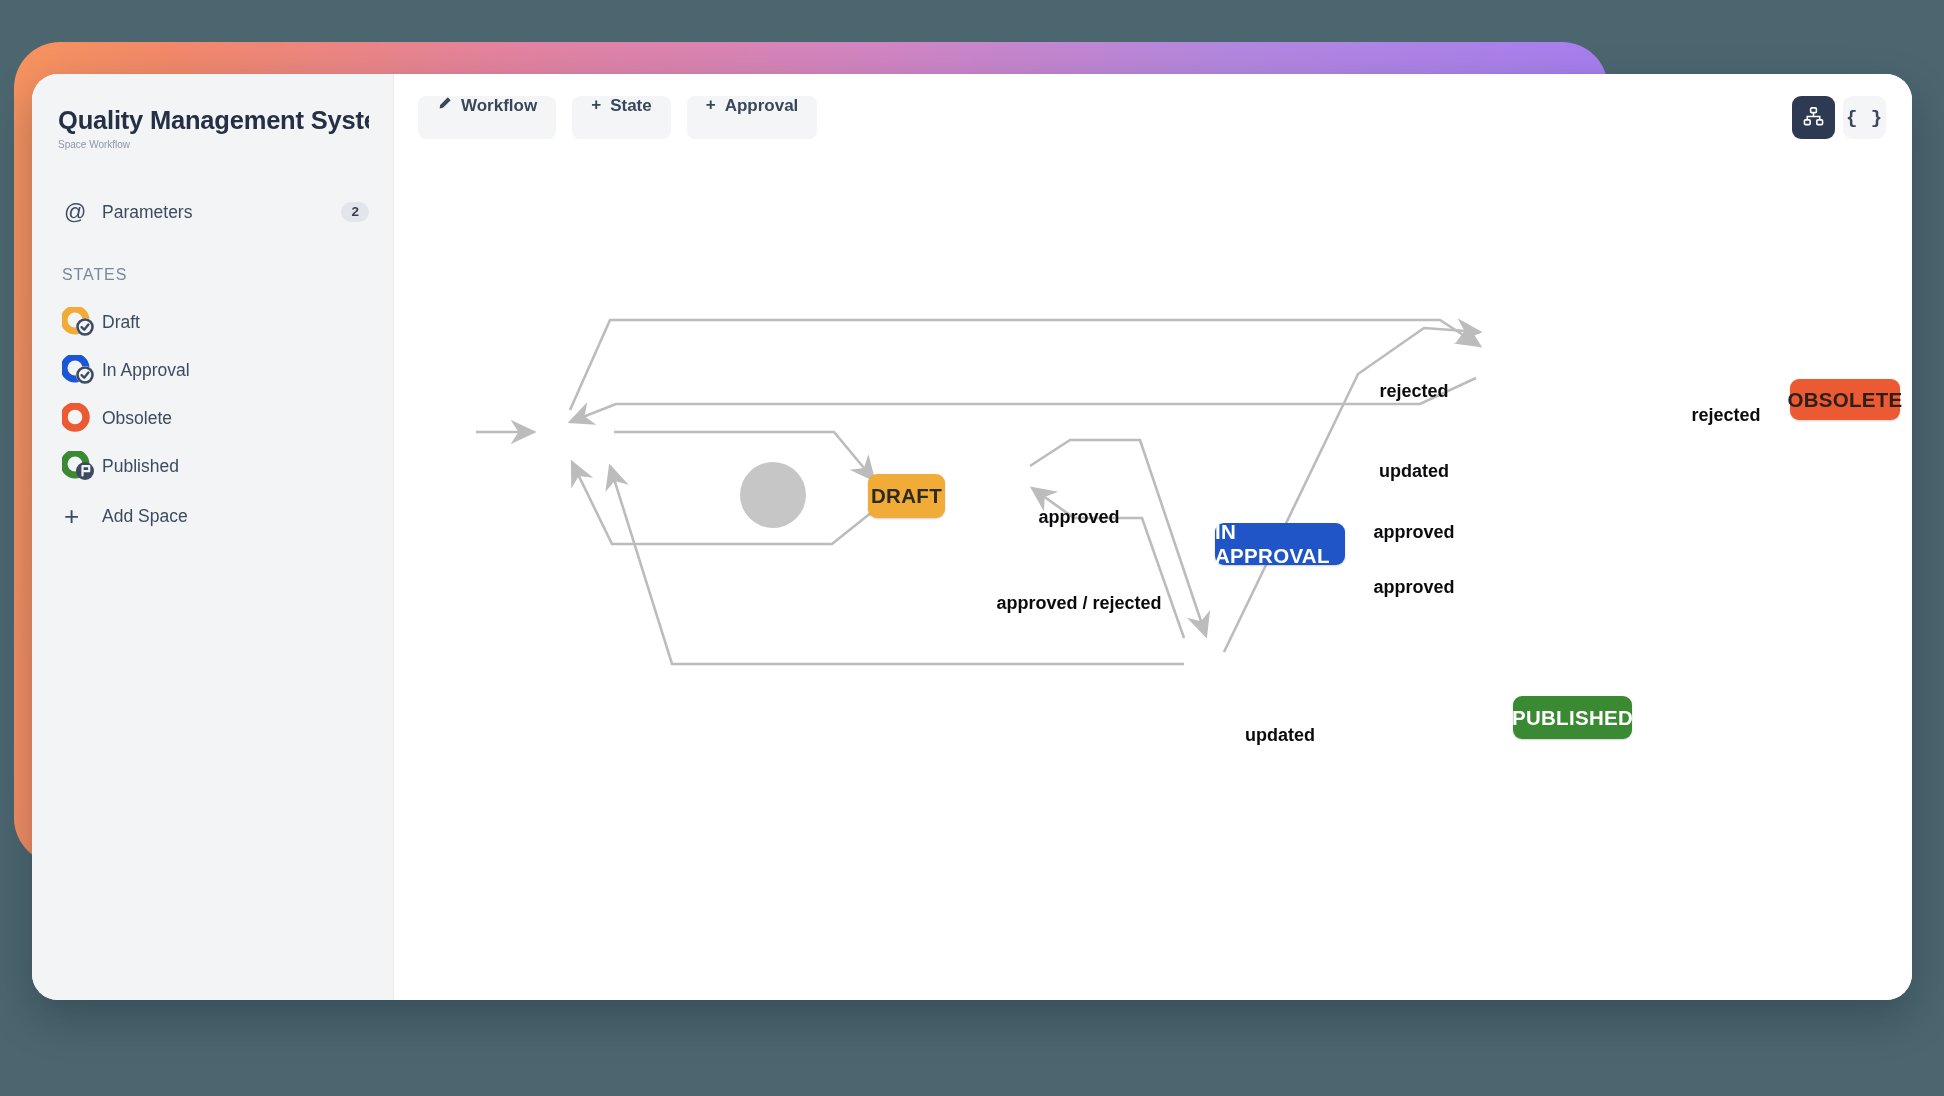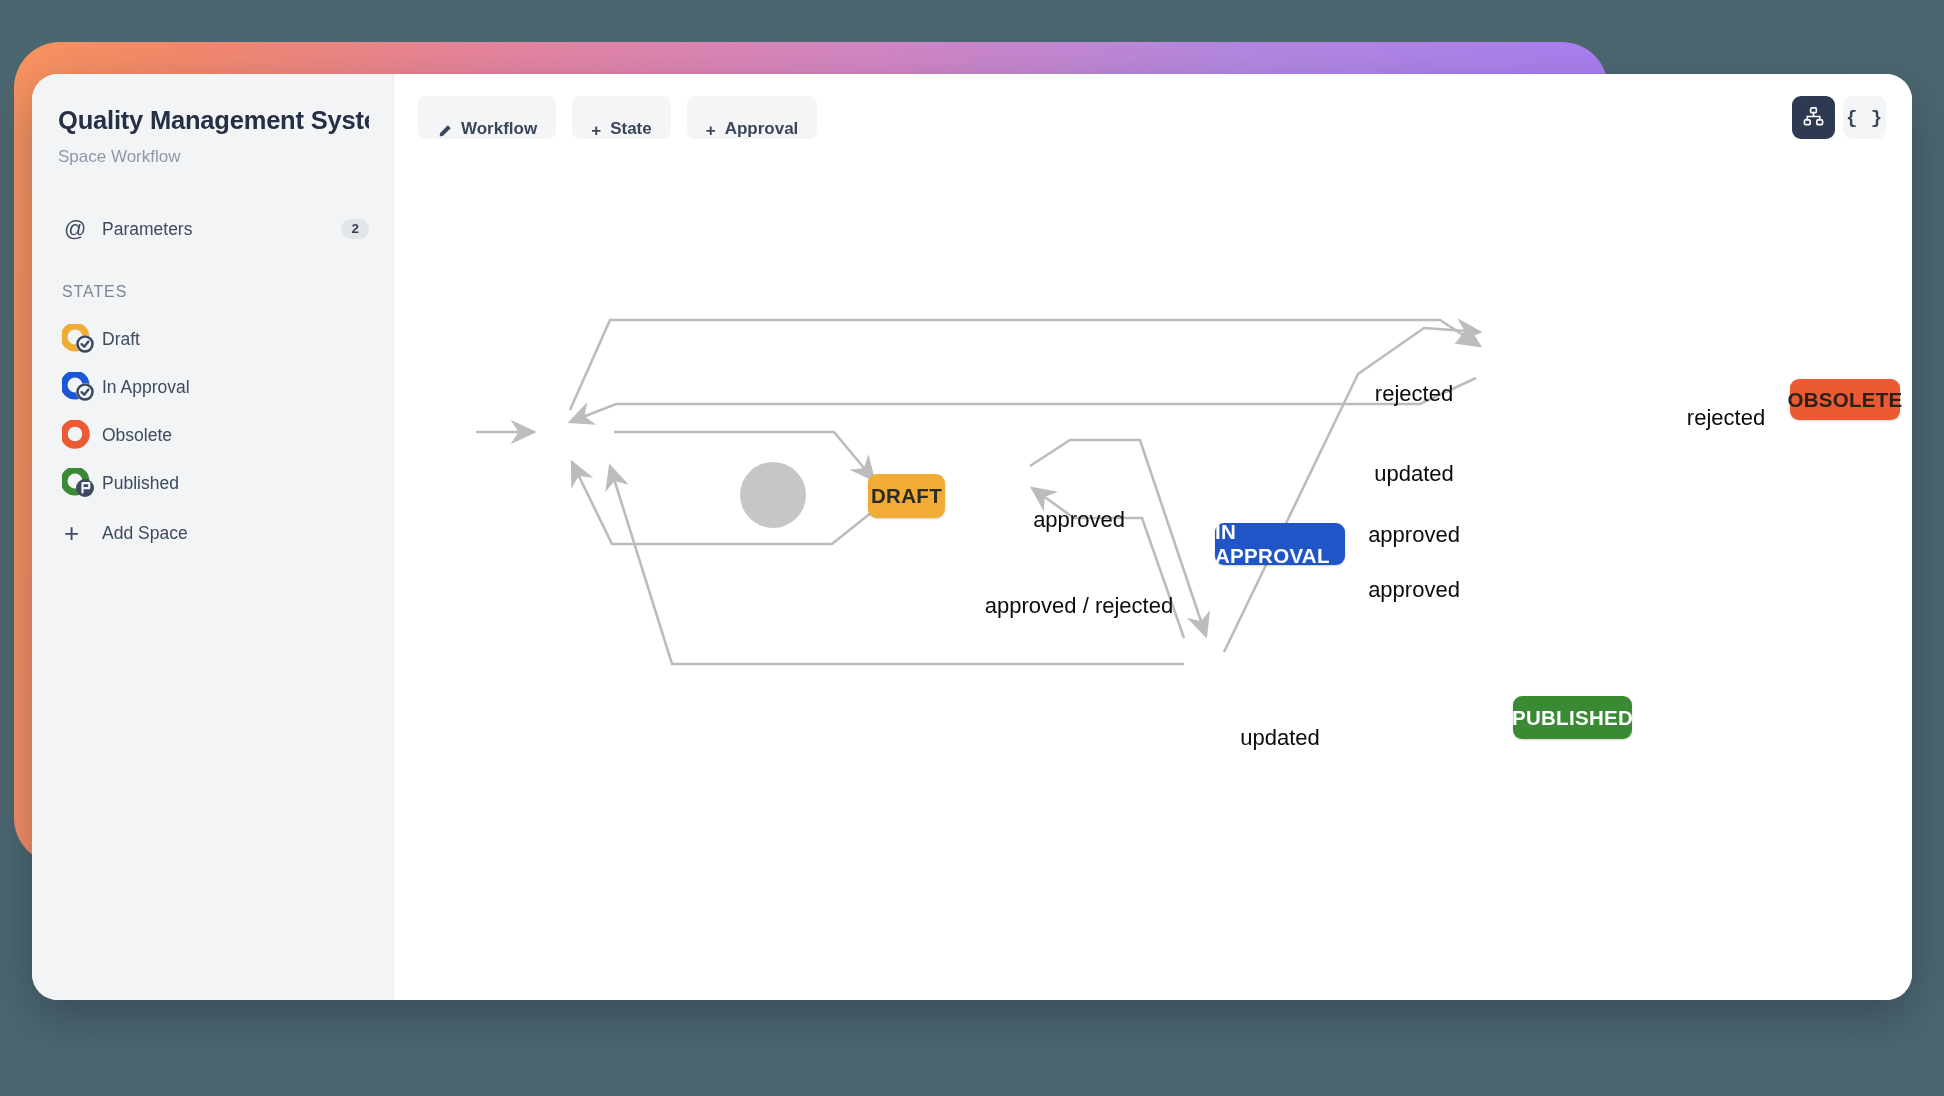--- a/index.html
+++ b/index.html
@@ -40,21 +40,21 @@
     padding: 32px 0 0 0;
     border-right: 1px solid #e8ebee;
   }
   .sb-pad { padding: 0 24px 0 26px; }
   .sb-title {
     font-size: 25.5px; font-weight: 700; color: #253046;
     letter-spacing: -0.2px; line-height: 1.1;
     white-space: nowrap; overflow: hidden;
   }
   .sb-subtitle {
-    font-size: 17px; color: #8d98a8; margin-top: 13px; font-weight: 400;
+    font-size: 10px; color: #8d98a8; margin-top: 5px; font-weight: 400;
   }
   .sb-desc {
     margin-top: 29px;
     font-size: 16.5px; color: #40516b; line-height: 1.33;
     text-align: justify; text-align-last: left;
     padding-right: 4px;
   }
 
   .sb-row {
     display: flex; align-items: center;
@@ -98,21 +98,21 @@
   }
   .toolbar {
     position: absolute; left: 24px; top: 22px;
     display: flex; gap: 16px; z-index: 5;
   }
   .tbtn {
     background: #f4f5f7;
     border: none; border-radius: 8px;
     height: 43px;
     padding: 0 19px;
-    display: flex; align-items: flex-end; gap: 9px;
+    display: flex; align-items: flex-start; gap: 9px;
     font-size: 17px; font-weight: 600; color: #3a4659;
     font-family: "Liberation Sans", sans-serif;
     cursor: pointer;
   }
   .tbtn .g { font-size: 17px; line-height: 1; display:flex; align-items:center;}
 
   .view-toggle {
     position: absolute; right: 26px; top: 22px;
     display: flex; gap: 8px; z-index: 5;
   }
@@ -130,21 +130,21 @@
 
   .node {
     position: absolute;
     display: flex; align-items: center; justify-content: center;
     border-radius: 9px;
     font-size: 20.5px; font-weight: 700; letter-spacing: 0.3px;
     box-shadow: 0 1px 2px rgba(0,0,0,0.18);
   }
   .edge-label {
     position: absolute;
-    font-size: 22px; font-weight: 400; color: #0b0b0d;
+    font-size: 18px; font-weight: 700; color: #0b0b0d;
     white-space: nowrap;
     transform: translateX(-50%);
   }
 </style>
 </head>
 <body>
 
 <div id="root">
 
   <div class="gradient-frame"></div>

